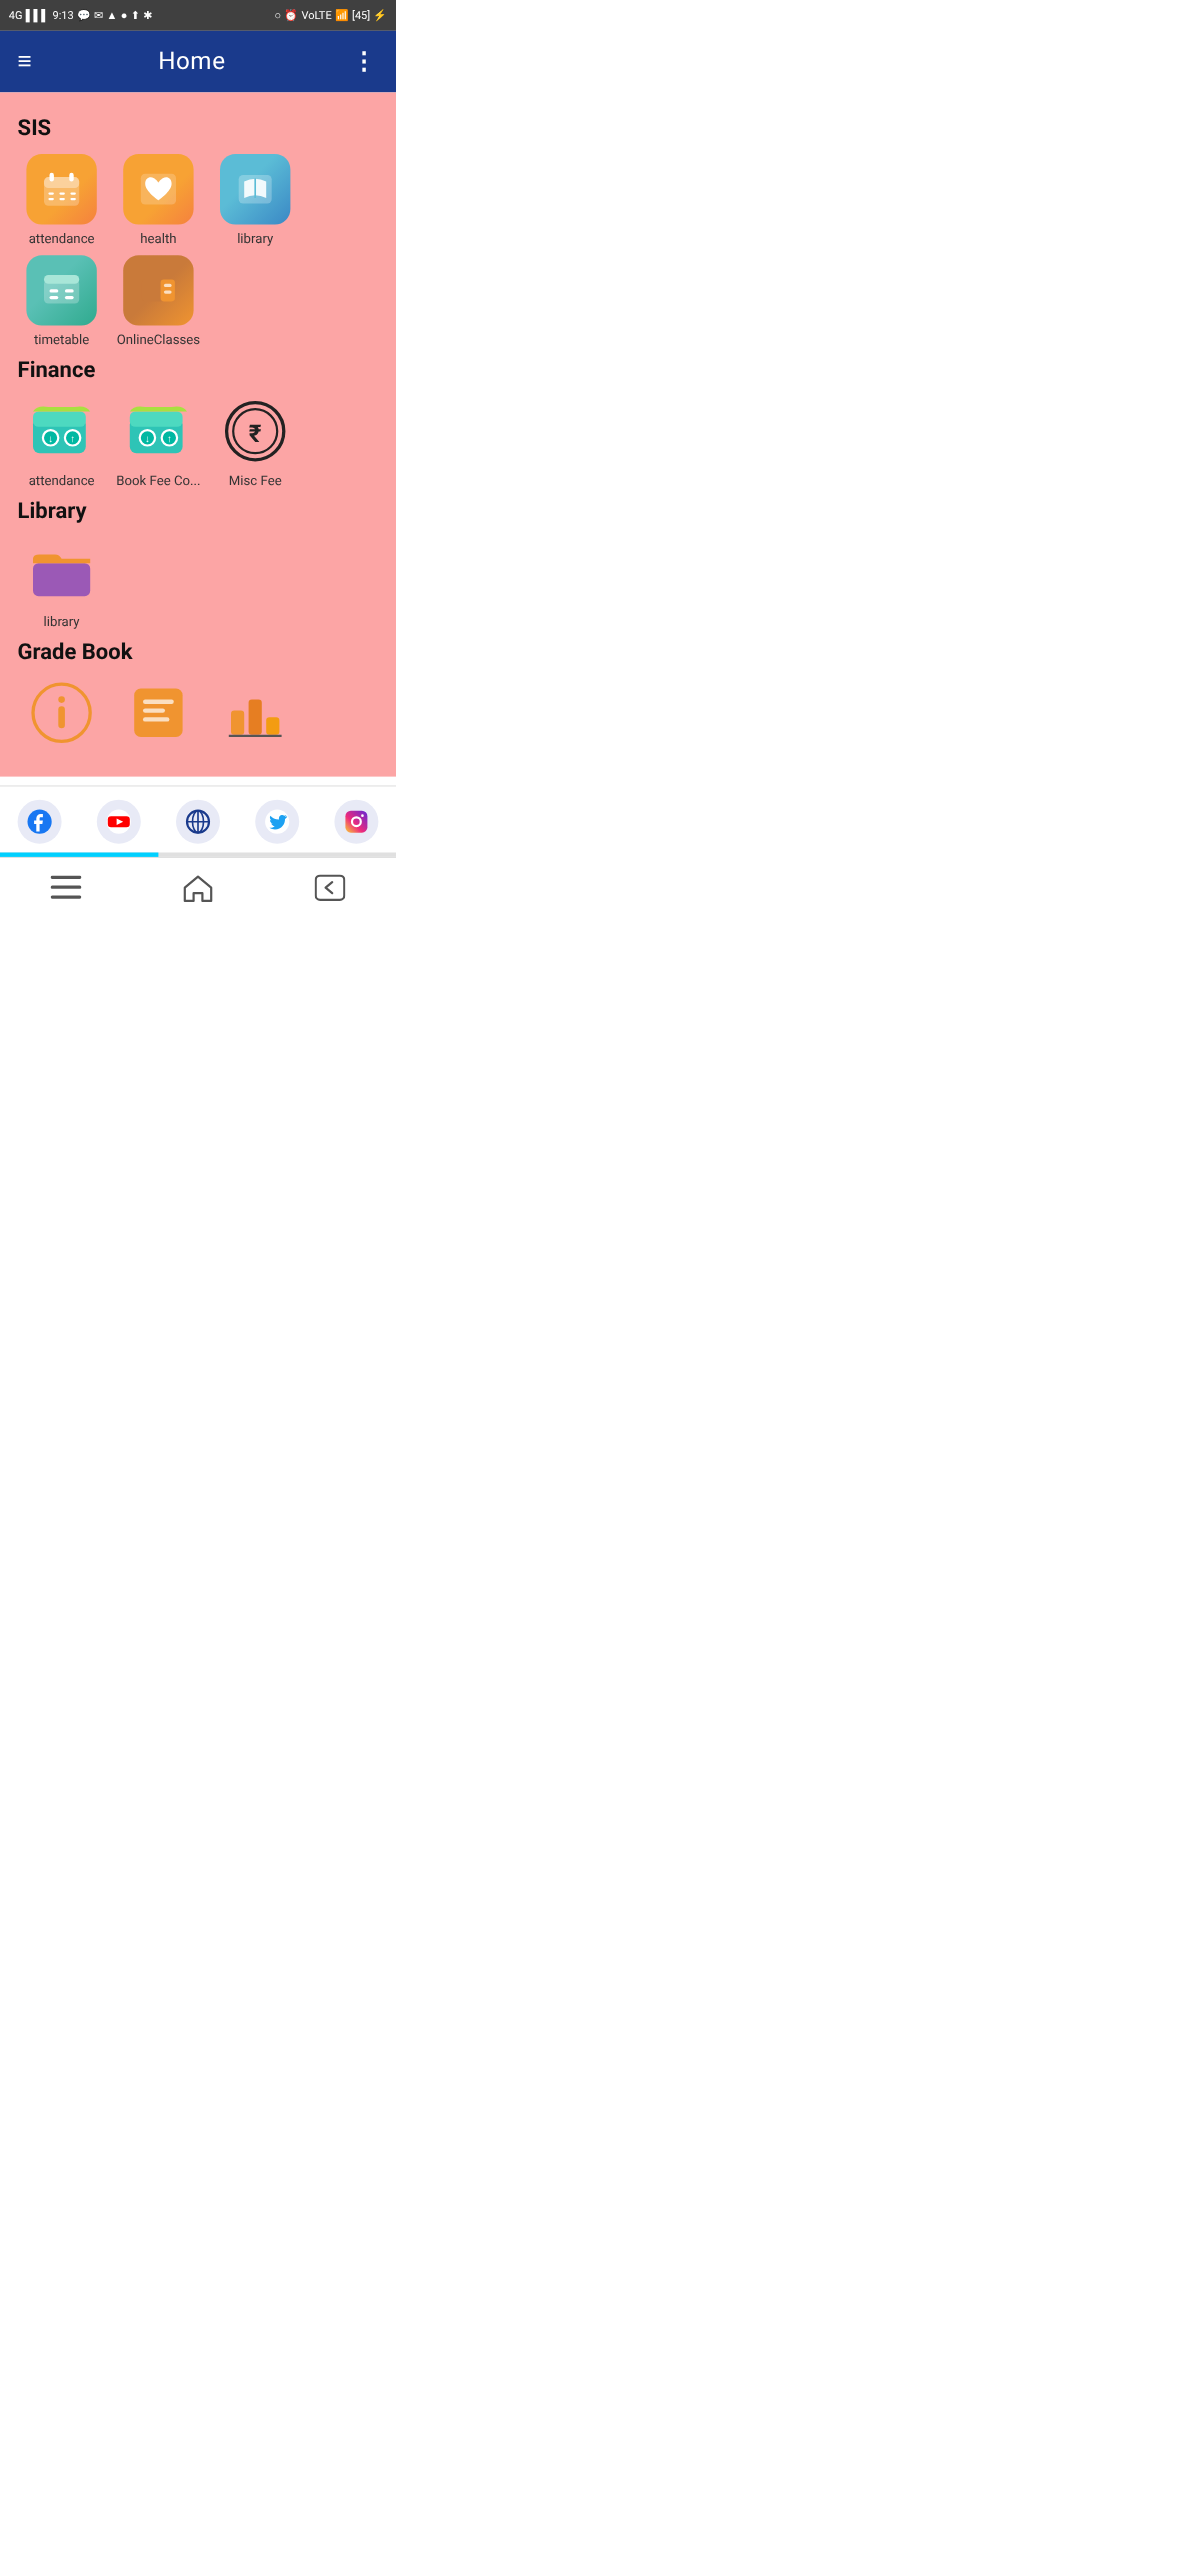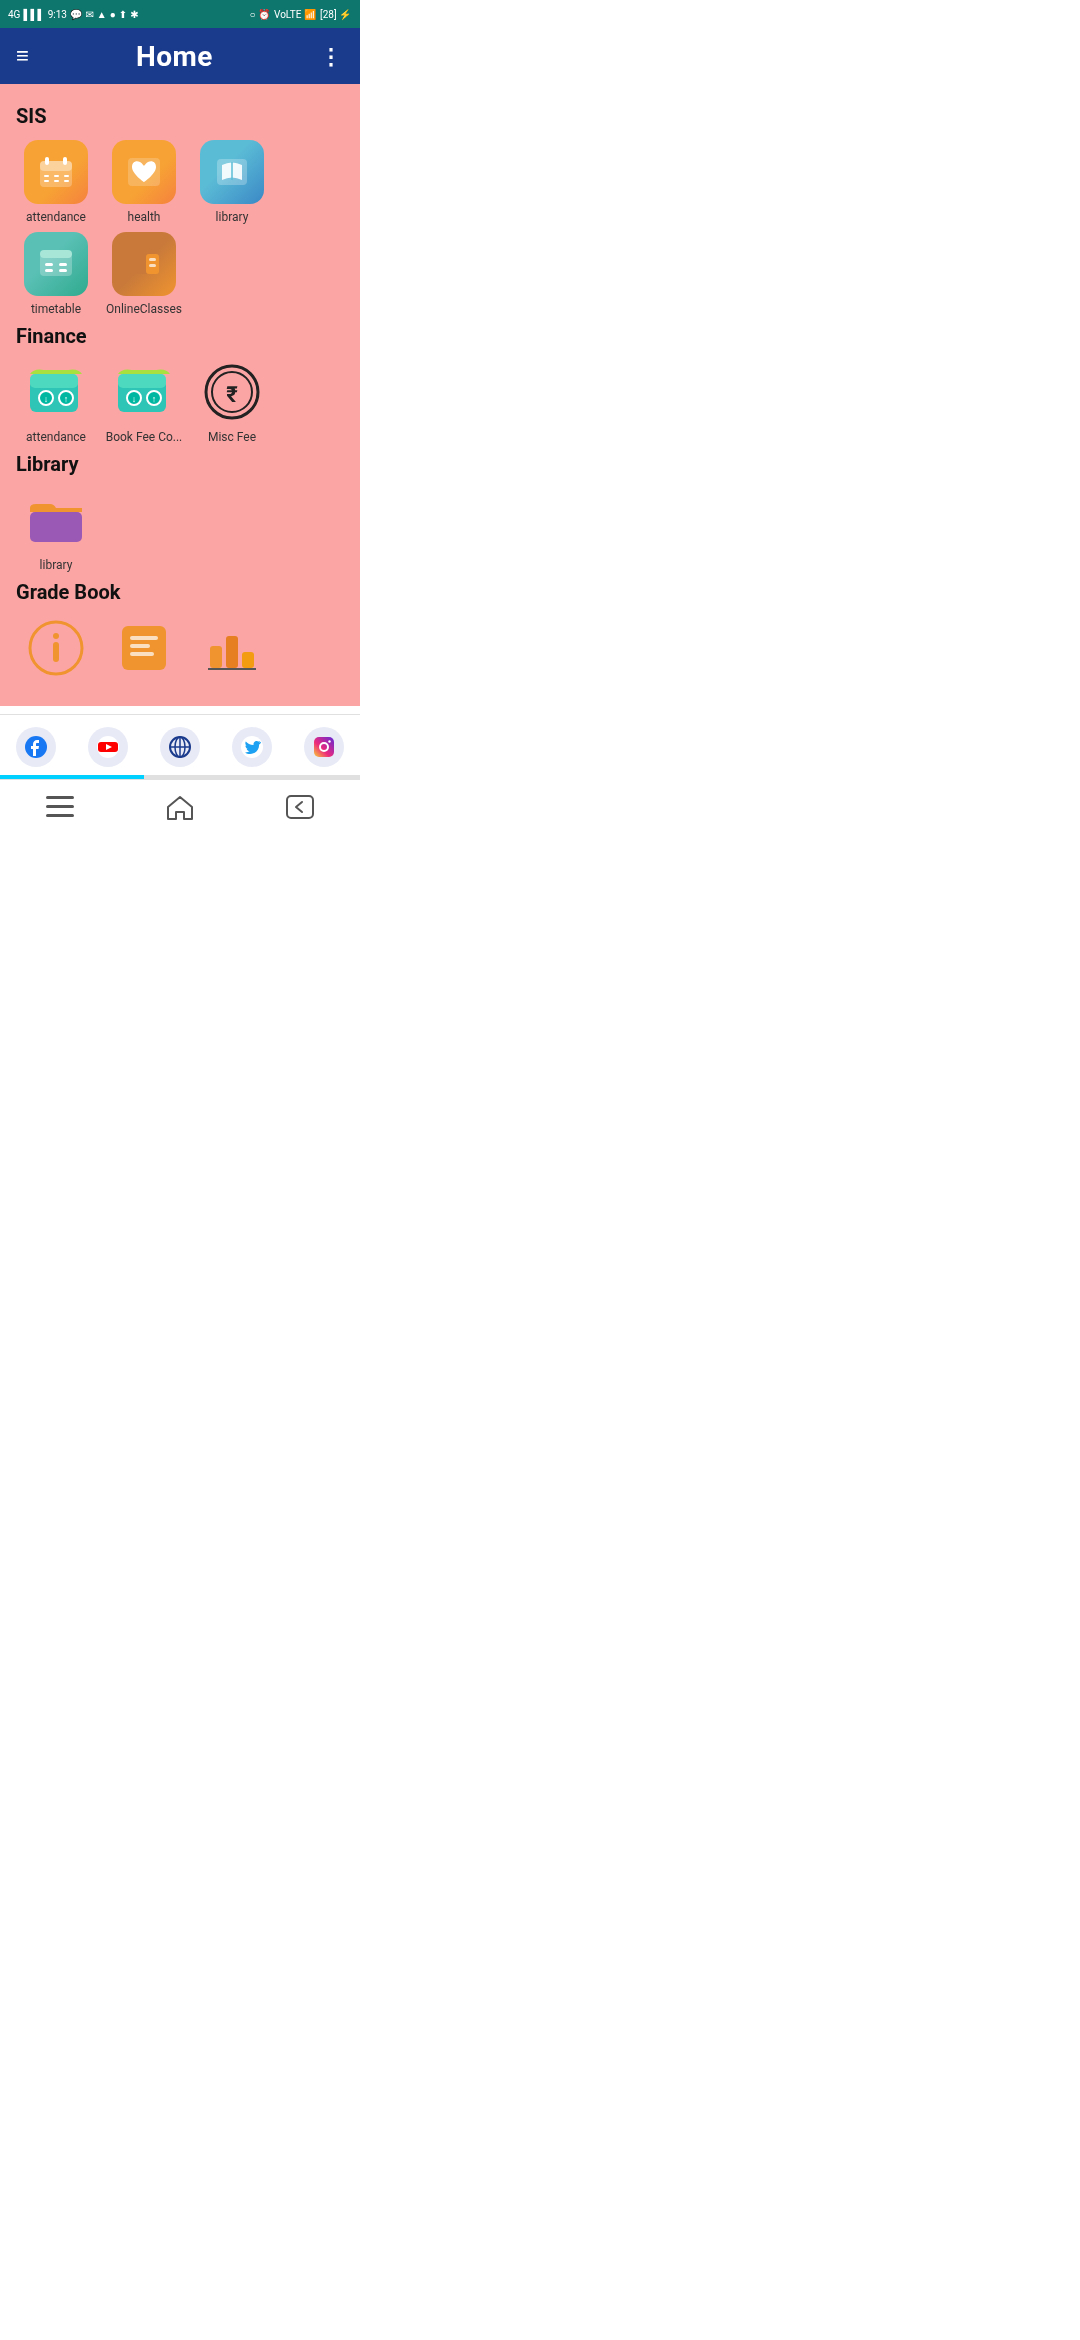--- a/index.html
+++ b/index.html
@@ -7,21 +7,21 @@
     body {
       font-family: 'Roboto', Arial, sans-serif;
       background: #fff;
       width: 360px;
       min-height: 780px;
       overflow-x: hidden;
     }
 
     
     .status-bar {
-      background: #0f766e;
+      background: #404040;
       color: #fff;
       height: 28px;
       display: flex;
       align-items: center;
       justify-content: space-between;
       padding: 0 8px;
       font-size: 10px;
     }
     .status-left { display: flex; align-items: center; gap: 3px; }
     .status-right { display: flex; align-items: center; gap: 3px; }
@@ -30,22 +30,22 @@
     .top-bar {
       background: #1a3a8c;
       color: #fff;
       height: 56px;
       display: flex;
       align-items: center;
       padding: 0 16px;
       justify-content: space-between;
     }
     .top-bar-title {
-      font-size: 28px;
-      font-weight: bold;
+      font-size: 22px;
+      font-weight: normal;
       letter-spacing: 0.5px;
     }
     .top-bar-menu-icon { font-size: 22px; cursor: pointer; }
     .top-bar-more-icon { font-size: 22px; cursor: pointer; letter-spacing: 2px; font-weight: bold; }
 
     
     .content {
       padding: 12px 16px;
       background: #fca5a5;
     }
@@ -178,21 +178,21 @@
     <span>▲</span>
     <span>●</span>
     <span>⬆</span>
     <span>✱</span>
   </div>
   <div class="status-right">
     <span>○</span>
     <span>⏰</span>
     <span>VoLTE</span>
     <span>📶</span>
-    <span>[<span>28</span>]</span>
+    <span>[<span>45</span>]</span>
     <span>⚡</span>
   </div>
 </div>
 
 <div class="top-bar">
   <span class="top-bar-menu-icon">≡</span>
   <span class="top-bar-title">Home</span>
   <span class="top-bar-more-icon">⋮</span>
 </div>
 

